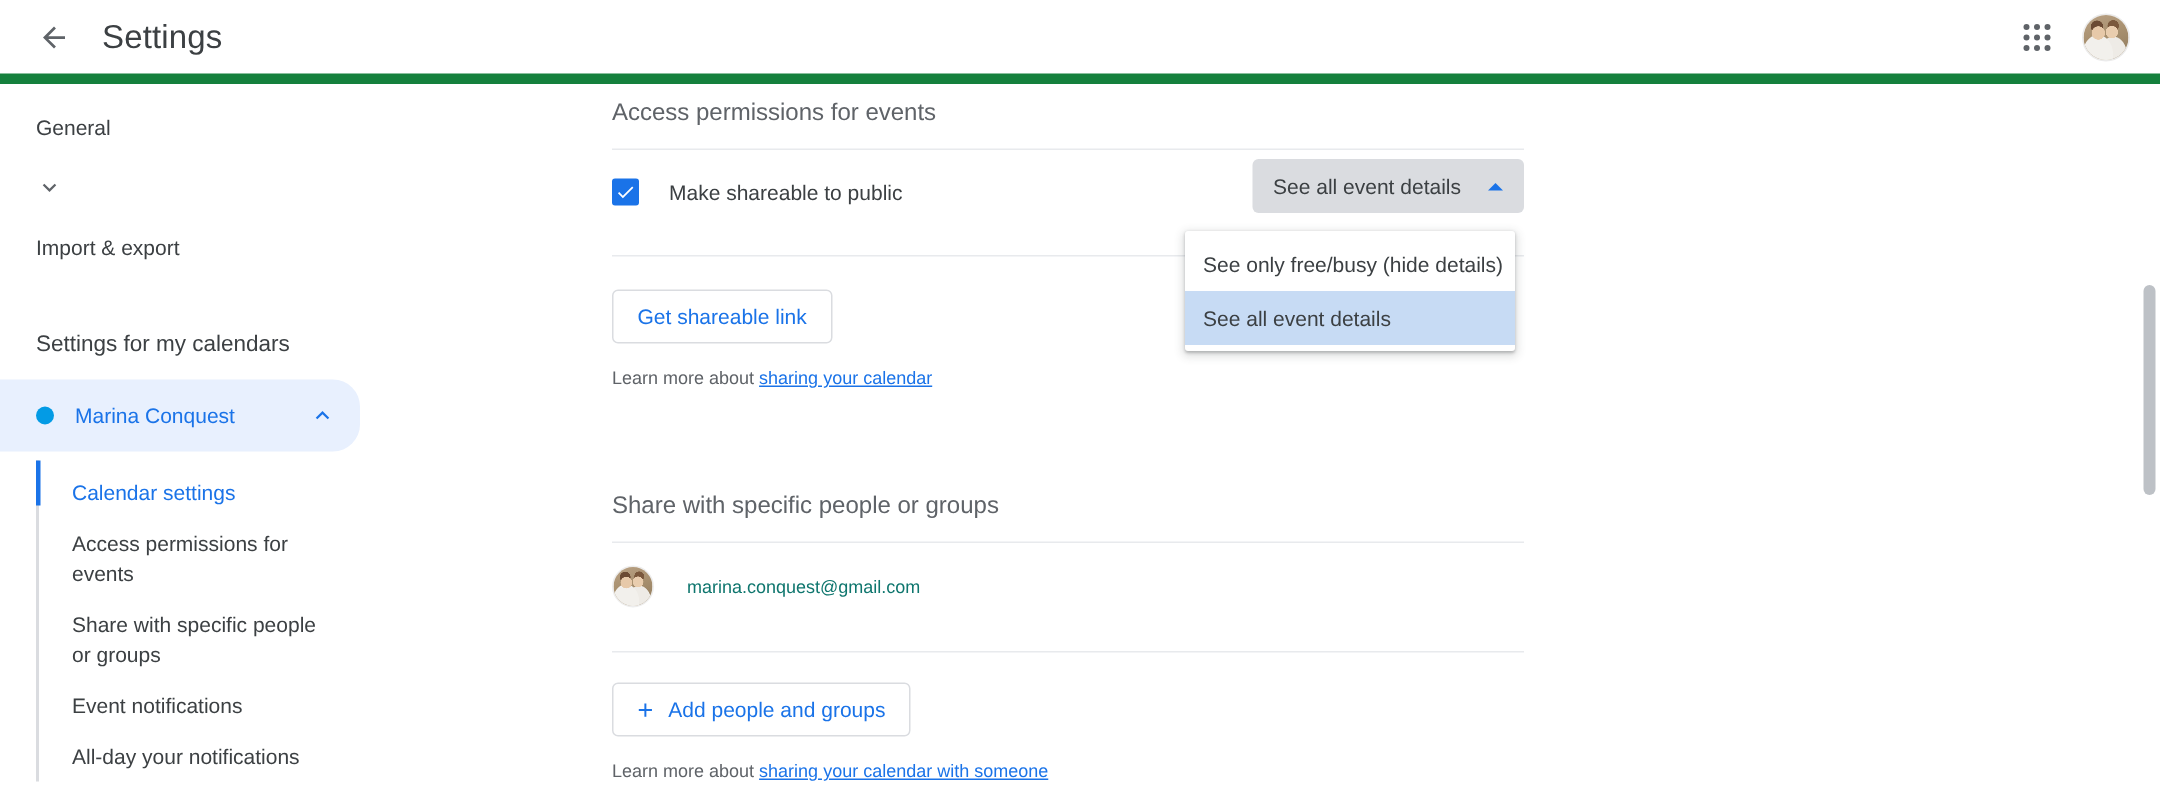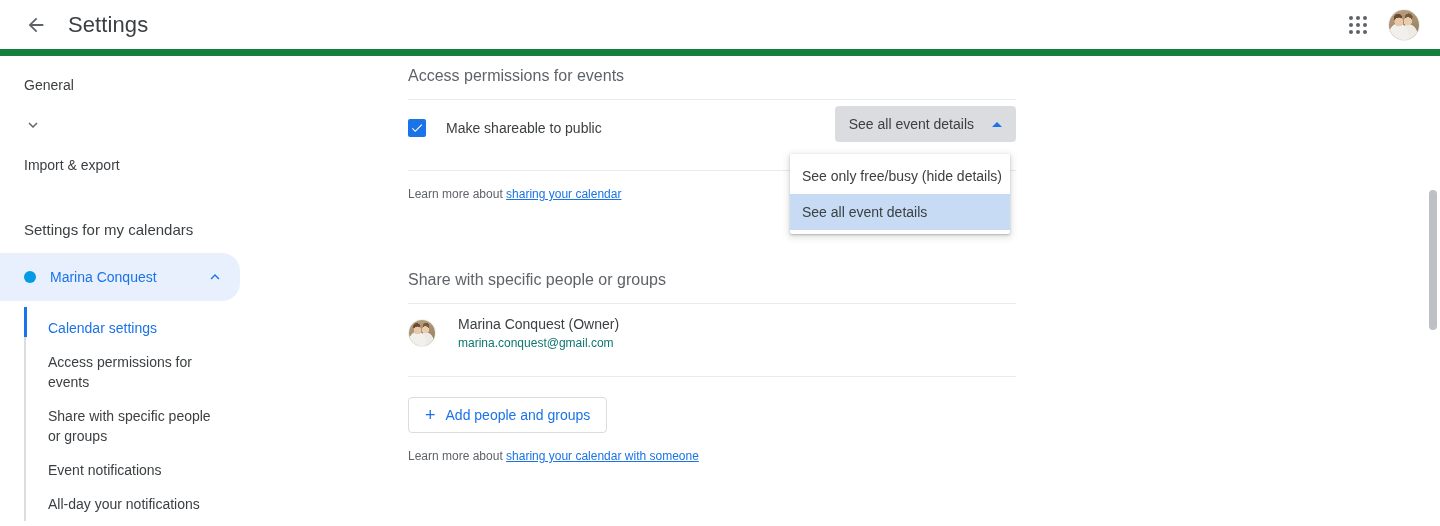--- a/index.html
+++ b/index.html
@@ -435,36 +435,40 @@
         <div class="cb-label">Make shareable to public</div>
 
         <button class="select-trigger">
           <span>See all event details</span>
           <span class="caret-up"></span>
         </button>
       </div>
 
       <div class="hr"></div>
 
+      <div style="margin-top:22px;">
+        <button class="btn-outline">
+          <span>Get shareable link</span>
+        </button>
+      </div>
 
       <div class="learn">
         <span>Learn more about </span><a>sharing your calendar</a>
       </div>
     </div>
 
     <div style="margin-top:60px;">
       <div class="sec-title">Share with specific people or groups</div>
       <div class="hr"></div>
 
       <div class="person-row">
         <div class="p-av">
           <div class="photo-av"></div>
         </div>
         <div class="p-txt">
-          <div class="p-name">Marina Conquest (Owner)</div>
           <div class="p-mail">marina.conquest@gmail.com</div>
         </div>
       </div>
 
       <div class="hr"></div>
 
       <div style="margin-top:20px;">
         <button class="btn-outline">
           <span class="plus">+</span>
           <span>Add people and groups</span>

